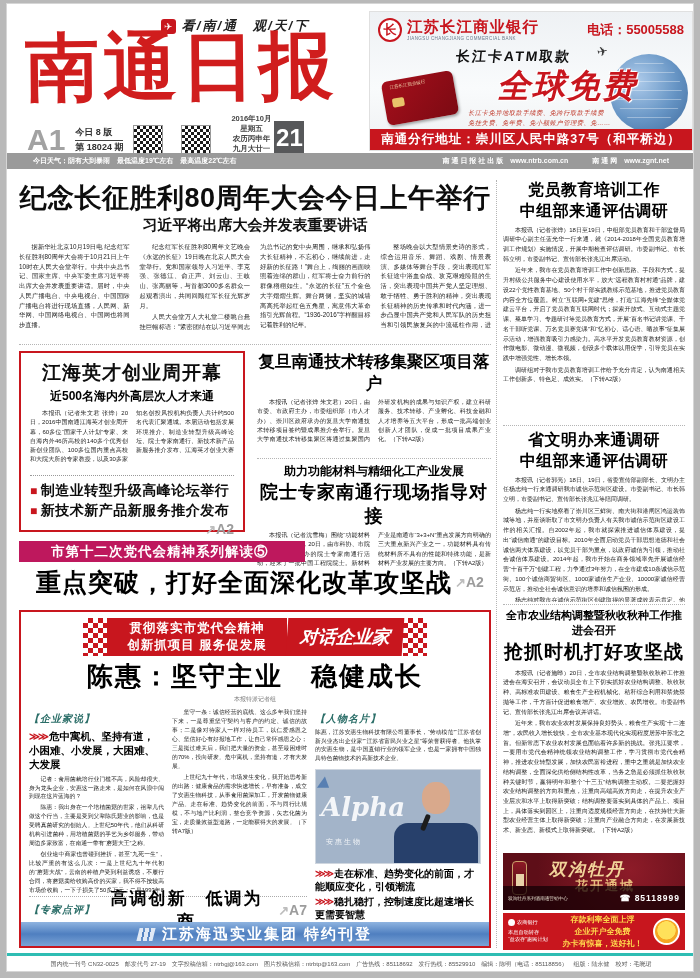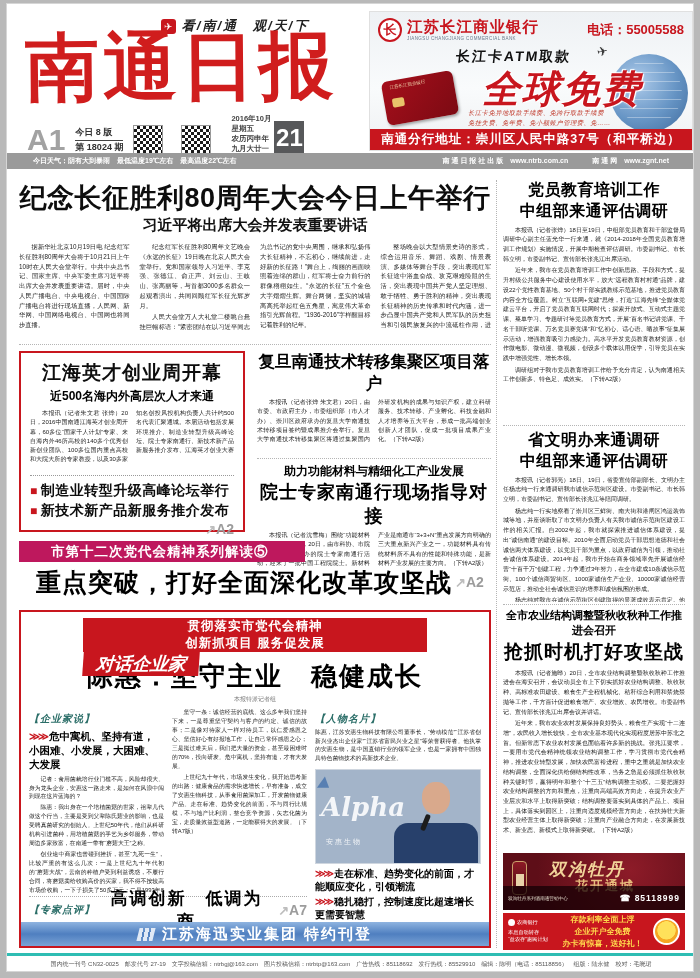--- a/index.html
+++ b/index.html
@@ -13,33 +13,33 @@
   .tagline-text { font-size:13px; font-weight:bold; color:#222; letter-spacing:2px; font-style:italic; }
   .paper-title { position:absolute; left:18px; top:22px; width:356px; font-family:"DejaVu Serif", serif; font-weight:900; font-size:74px; line-height:1.1; color:#d01d1d; letter-spacing:4px; transform:rotate(-0.5deg); }
   .mast-row { position:absolute; left:20px; top:110px; width:356px; display:flex; align-items:flex-end; gap:10px; }
   .page-code { font-size:30px; font-weight:bold; color:#a2a2a2; line-height:1; }
   .edition { font-size:9px; font-weight:bold; color:#333; line-height:1.5; }
   .edition .e1 { border-bottom:1px solid #444; padding-bottom:1px; }
   .qr-wrap { display:flex; align-items:flex-end; gap:2px; }
   .qr { width:30px; height:30px; background:repeating-conic-gradient(#1a1a1a 0% 25%, #ffffff 0% 50%); background-size:6px 6px; border:1px solid #999; }
   .qr-label { writing-mode:vertical-rl; font-size:6px; color:#777; line-height:1; }
   .datebox { display:flex; align-items:flex-end; gap:3px; margin-left:2px; }
-  .date-lines { font-size:7.5px; font-weight:bold; color:#444; line-height:1.35; text-align:left; }
+  .date-lines { font-size:7.5px; font-weight:bold; color:#444; line-height:1.35; text-align:center; }
   .day-box { width:30px; height:34px; background:#57585a; color:#fff; font-size:24px; font-weight:bold; display:flex; align-items:center; justify-content:center; }
 
   
   .bank-ad { position:absolute; left:362px; top:7px; width:324px; height:140px; background:linear-gradient(180deg,#eef1f4 0%,#f9fbfc 55%,#eef0f2 100%); border:1px solid #e0e0e0; overflow:hidden; }
   .bank-head { display:flex; align-items:center; gap:5px; padding:6px 8px 0 8px; }
   .bank-logo { width:24px; height:24px; border:2.5px solid #c8161e; border-radius:50%; color:#c8161e; font-weight:900; font-size:13px; line-height:20px; text-align:center; background:#fff; flex:0 0 auto; }
   .bank-name { color:#c8161e; font-weight:900; font-size:15.5px; letter-spacing:1px; line-height:1; }
   .bank-en { color:#6b7b8d; font-size:4.5px; letter-spacing:.4px; margin-top:2px; }
   .bank-phone { margin-left:auto; color:#c8161e; font-weight:900; font-size:13px; }
   .plane { position:absolute; right:84px; top:32px; color:#3a3a3a; font-size:13px; transform:rotate(-12deg); }
   .atm-line { position:absolute; left:86px; top:36px; font-size:14px; font-weight:900; color:#111; letter-spacing:2px; transform:skewX(-6deg); }
-  .free-line { position:absolute; left:112px; top:52px; font-size:38px; font-weight:900; font-style:italic; color:#c8161e; letter-spacing:2px; text-shadow:1px 1px 0 #fff,-1px -1px 0 #fff,0 0 3px #fff; }
+  .free-line { position:absolute; left:127px; top:52px; font-size:33px; font-weight:900; font-style:italic; color:#c8161e; letter-spacing:2px; text-shadow:1px 1px 0 #fff,-1px -1px 0 #fff,0 0 3px #fff; }
   .globe { position:absolute; right:4px; top:42px; width:78px; height:78px; border-radius:50%; background:radial-gradient(circle at 35% 35%, #a8c8ea 0%, #5a8cc0 55%, #2f5f96 100%); opacity:.92; }
   .globe-lines { position:absolute; inset:6px; border-radius:50%; background:repeating-linear-gradient(0deg, transparent 0 8px, rgba(255,255,255,.35) 8px 9px); }
   .card { position:absolute; left:14px; bottom:30px; width:72px; height:44px; background:linear-gradient(135deg,#a50f1b,#7c0a13); border-radius:6px; transform:rotate(-10deg); box-shadow:1px 2px 3px rgba(0,0,0,.35); }
   .chip { position:absolute; left:8px; top:18px; width:12px; height:9px; background:#e8c36a; border-radius:2px; }
   .card-txt { position:absolute; left:8px; top:4px; color:#f4d9b0; font-size:4.5px; }
   .bank-notes { position:absolute; left:98px; top:96px; color:#c0392b; font-size:6.3px; font-style:italic; line-height:1.6; letter-spacing:.5px; }
   .bank-addr { position:absolute; left:0; right:0; bottom:0; height:21px; background:#c8161e; color:#fff; font-weight:900; font-size:12.5px; display:flex; align-items:center; justify-content:center; letter-spacing:1px; }
 
   
   .weather { position:absolute; left:0; top:149px; width:688px; height:16px; background:#9a9a9a; color:#fff; font-size:7px; font-weight:bold; display:flex; align-items:center; padding:0 26px; gap:30px; }
@@ -76,21 +76,21 @@
   .acad-h { text-align:center; font-size:18px; font-weight:900; letter-spacing:1px; }
   .acad-body { height:52px; column-count:2; column-gap:8px; margin-top:3px; }
 
   
   .interp-bar { position:absolute; left:12px; top:537px; width:286px; height:21px; background:#be185d; color:#fff; font-size:13.5px; font-weight:900; display:flex; align-items:center; padding-left:32px; letter-spacing:1px; }
   .interp-h { position:absolute; left:12px; top:562px; width:450px; text-align:center; font-size:25px; font-weight:900; letter-spacing:1px; }
   .interp-jump { position:absolute; left:448px; top:570px; }
 
   
   .feature { position:absolute; left:12px; top:606px; width:472px; height:338px; border:2.5px solid #c8161e; display:flex; flex-direction:column; overflow:hidden; }
-  .ribbon { margin:6px auto 0; width:344px; height:38px; display:flex;flex-direction:column; }
+  .ribbon { margin:6px auto 0; width:344px; height:38px; display:flex; }
   .checker { width:24px; background-color:#fff; background-image:linear-gradient(45deg,#c8161e 25%,transparent 25%,transparent 75%,#c8161e 75%),linear-gradient(45deg,#c8161e 25%,transparent 25%,transparent 75%,#c8161e 75%); background-size:10px 10px; background-position:0 0,5px 5px; }
   .ribbon-mid { flex:1; background:#c8161e; color:#fff; font-weight:900; font-size:12.5px; display:flex; flex-direction:column; justify-content:center; align-items:center; line-height:1.35; letter-spacing:1px; }
   .ribbon-tag { width:116px; background:#c8161e; color:#fff; font-weight:900; font-style:italic; font-size:18px; display:flex; align-items:center; justify-content:center; font-family:"DejaVu Serif", serif; transform:skewX(-4deg); }
   .f-head { text-align:center; font-size:26px; font-weight:900; letter-spacing:2px; margin-top:3px; }
   .f-byline { text-align:center; font-size:6px; color:#777; margin-top:1px; }
   .f-cols { flex:1; display:flex; gap:8px; padding:4px 8px 0; overflow:hidden; }
   .f-left { flex:2.05; display:flex; flex-direction:column; overflow:hidden; }
   .f-left-cols { flex:1; display:flex; gap:8px; overflow:hidden; }
   .f-c { flex:1; overflow:hidden; }
   .bracket { color:#2b6e68; font-weight:900; font-size:10px; letter-spacing:1px; font-style:italic; }

